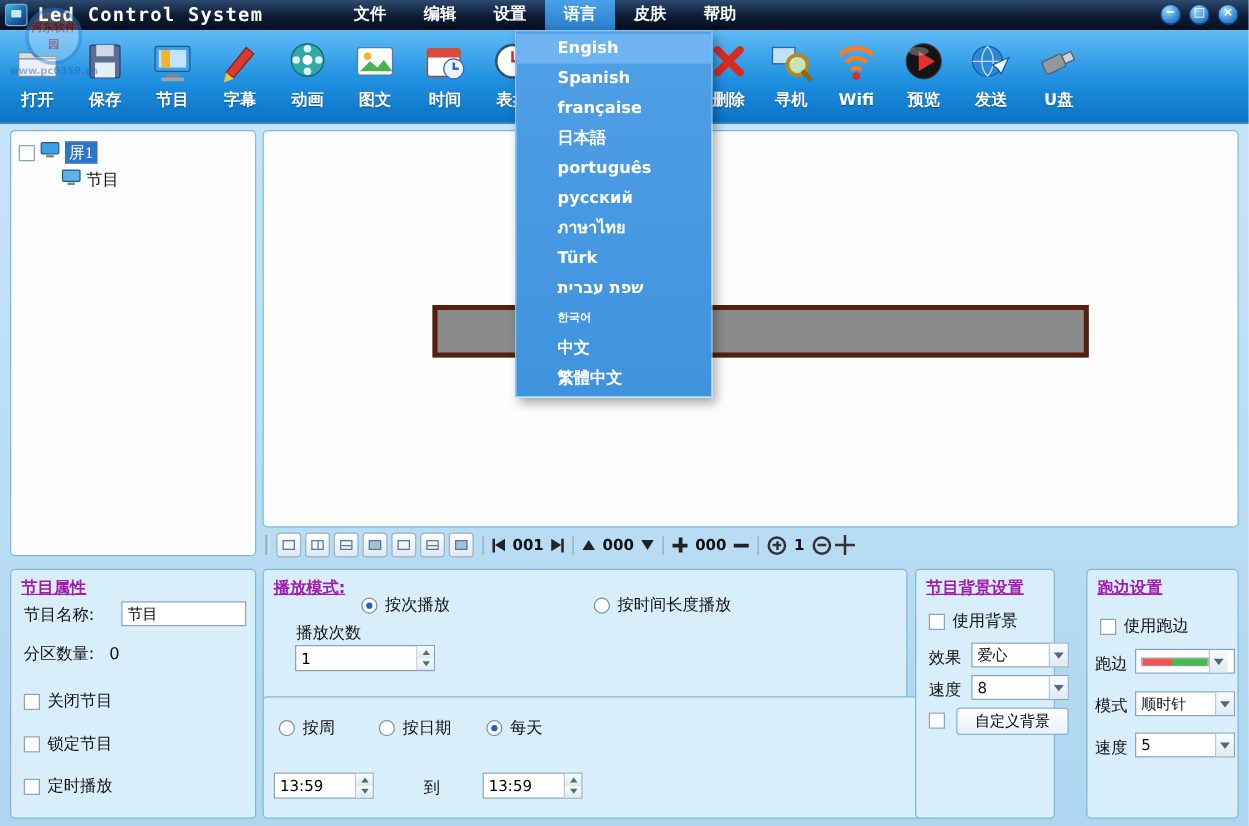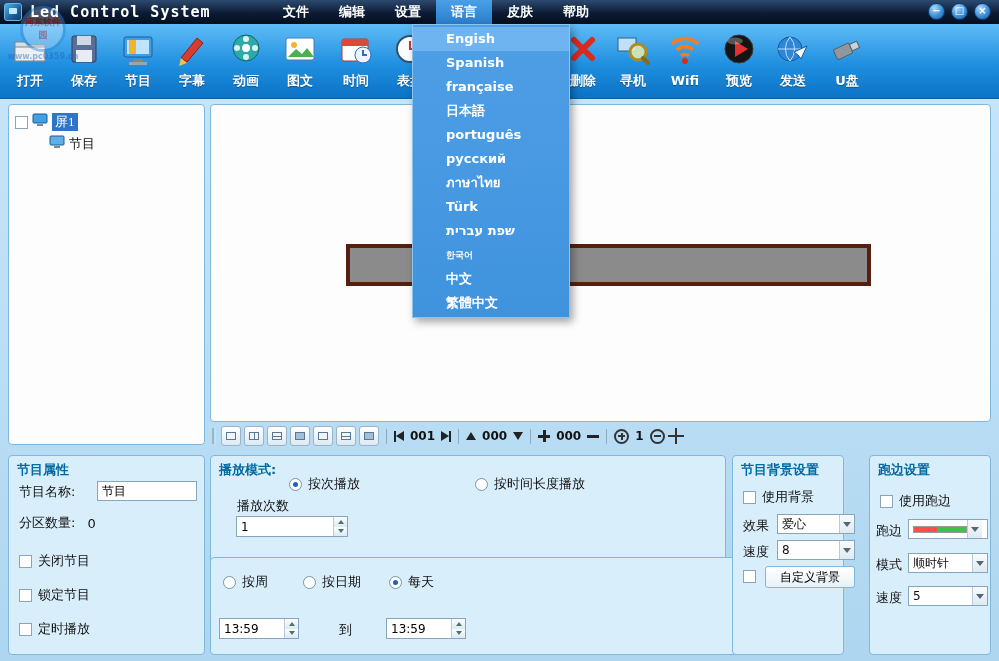--- a/index.html
+++ b/index.html
@@ -40,21 +40,21 @@
   
   .lang-menu { position:absolute; left:412px; top:24px; width:158px; z-index:60;
     background:linear-gradient(180deg,#4f9fe6 0%,#3f93dd 100%);
     border:1px solid #8cc4ee; box-shadow:3px 4px 8px rgba(0,0,0,.35); padding:2px 0; }
   .lang-item { height:24px; line-height:24px; padding-left:33px; color:#fff; font-size:13px; font-weight:bold; }
   .lang-item.hl { background:#6db4f0; }
   .lang-item.small { font-size:9px; }
   
   .white-panel { position:absolute; background:#fdfdfd; border:1px solid #7fb8dd; border-radius:4px; }
   .blue-panel  { position:absolute; background:#d9eefb; border:1px solid #7fb8dd; border-radius:4px; font-size:13px; }
-  .panel-title { position:absolute; left:8px; top:5px; font-weight:bold; font-size:13px; color:#0369a1; }
+  .panel-title { position:absolute; left:8px; top:5px; font-weight:bold; font-size:13px; color:#a21caf;text-decoration:underline; }
   .row { position:absolute; display:flex; align-items:center; gap:6px; white-space:nowrap; }
   .checkbox { width:13px; height:13px; background:#fff; border:1px solid #8aa4b8; flex:0 0 13px; }
   .radio { width:13px; height:13px; border:1px solid #7a93a8; border-radius:50%; background:#fff; position:relative; flex:0 0 13px; }
   .radio.on::after { content:""; position:absolute; left:3px; top:3px; width:5px; height:5px; border-radius:50%; background:#1d62c0; }
   
   .tree-row { display:flex; align-items:center; gap:4px; font-size:13px; padding:2px 0; }
   .sel-label { background:#2e74c8; color:#fff; padding:0 3px; }
   
   .led-strip { position:absolute; left:135px; top:139px; width:525px; height:42px;
     background:#8b8b8b; border:4px solid #571f0e; }

